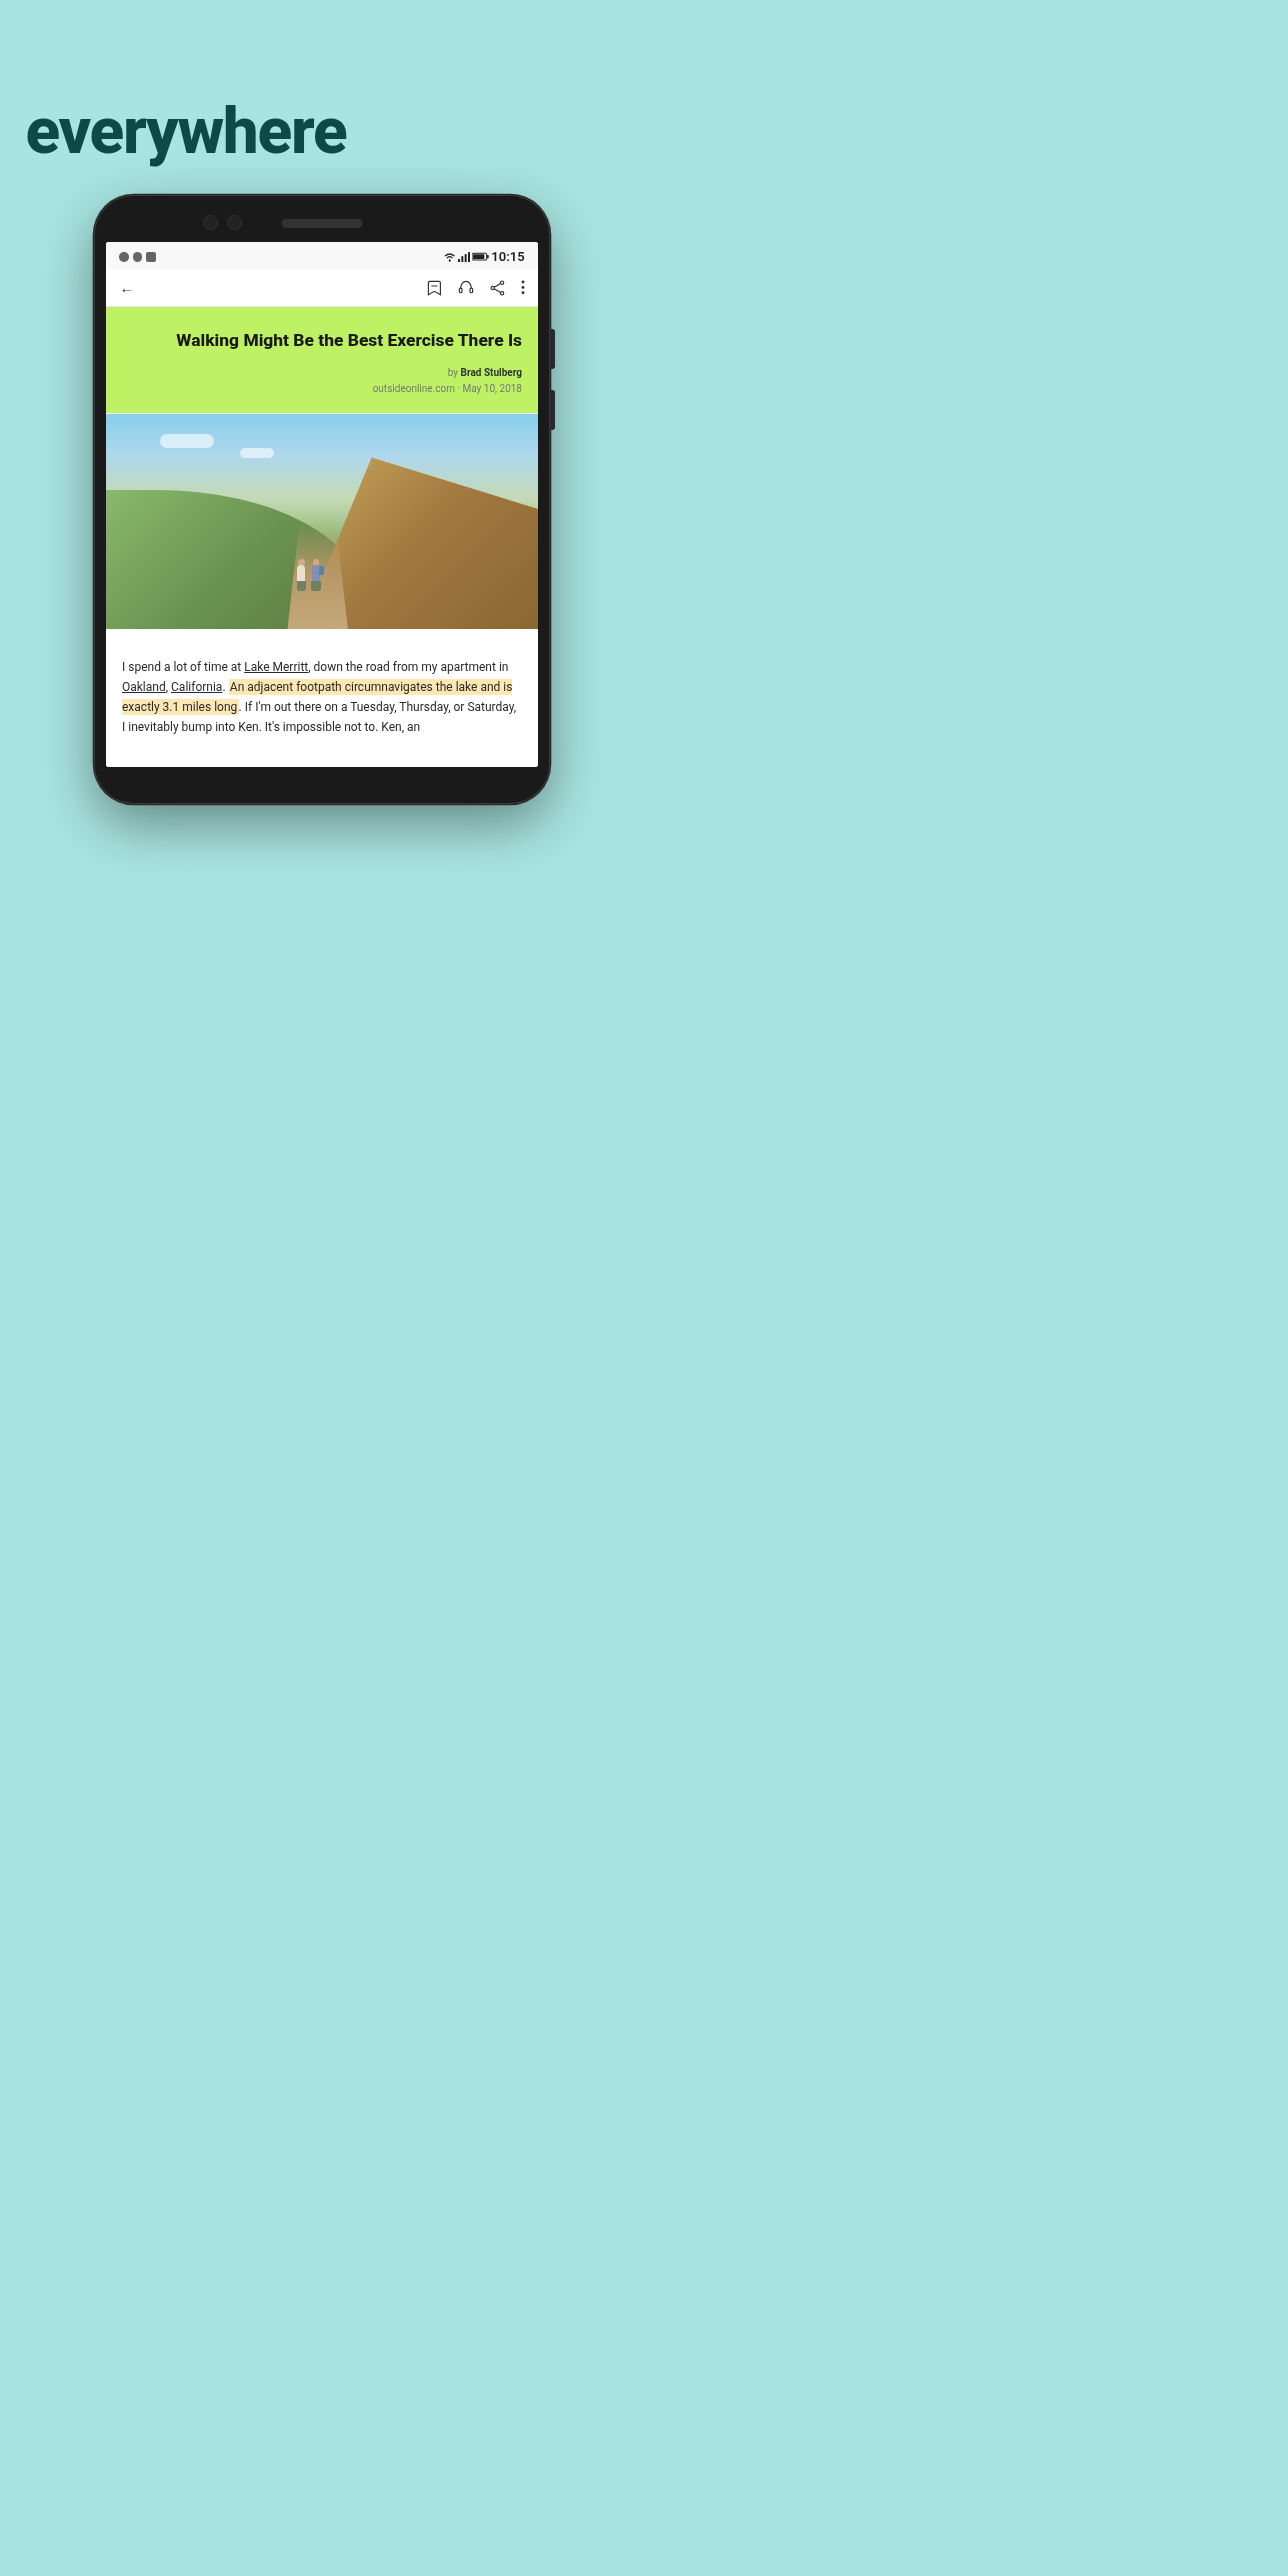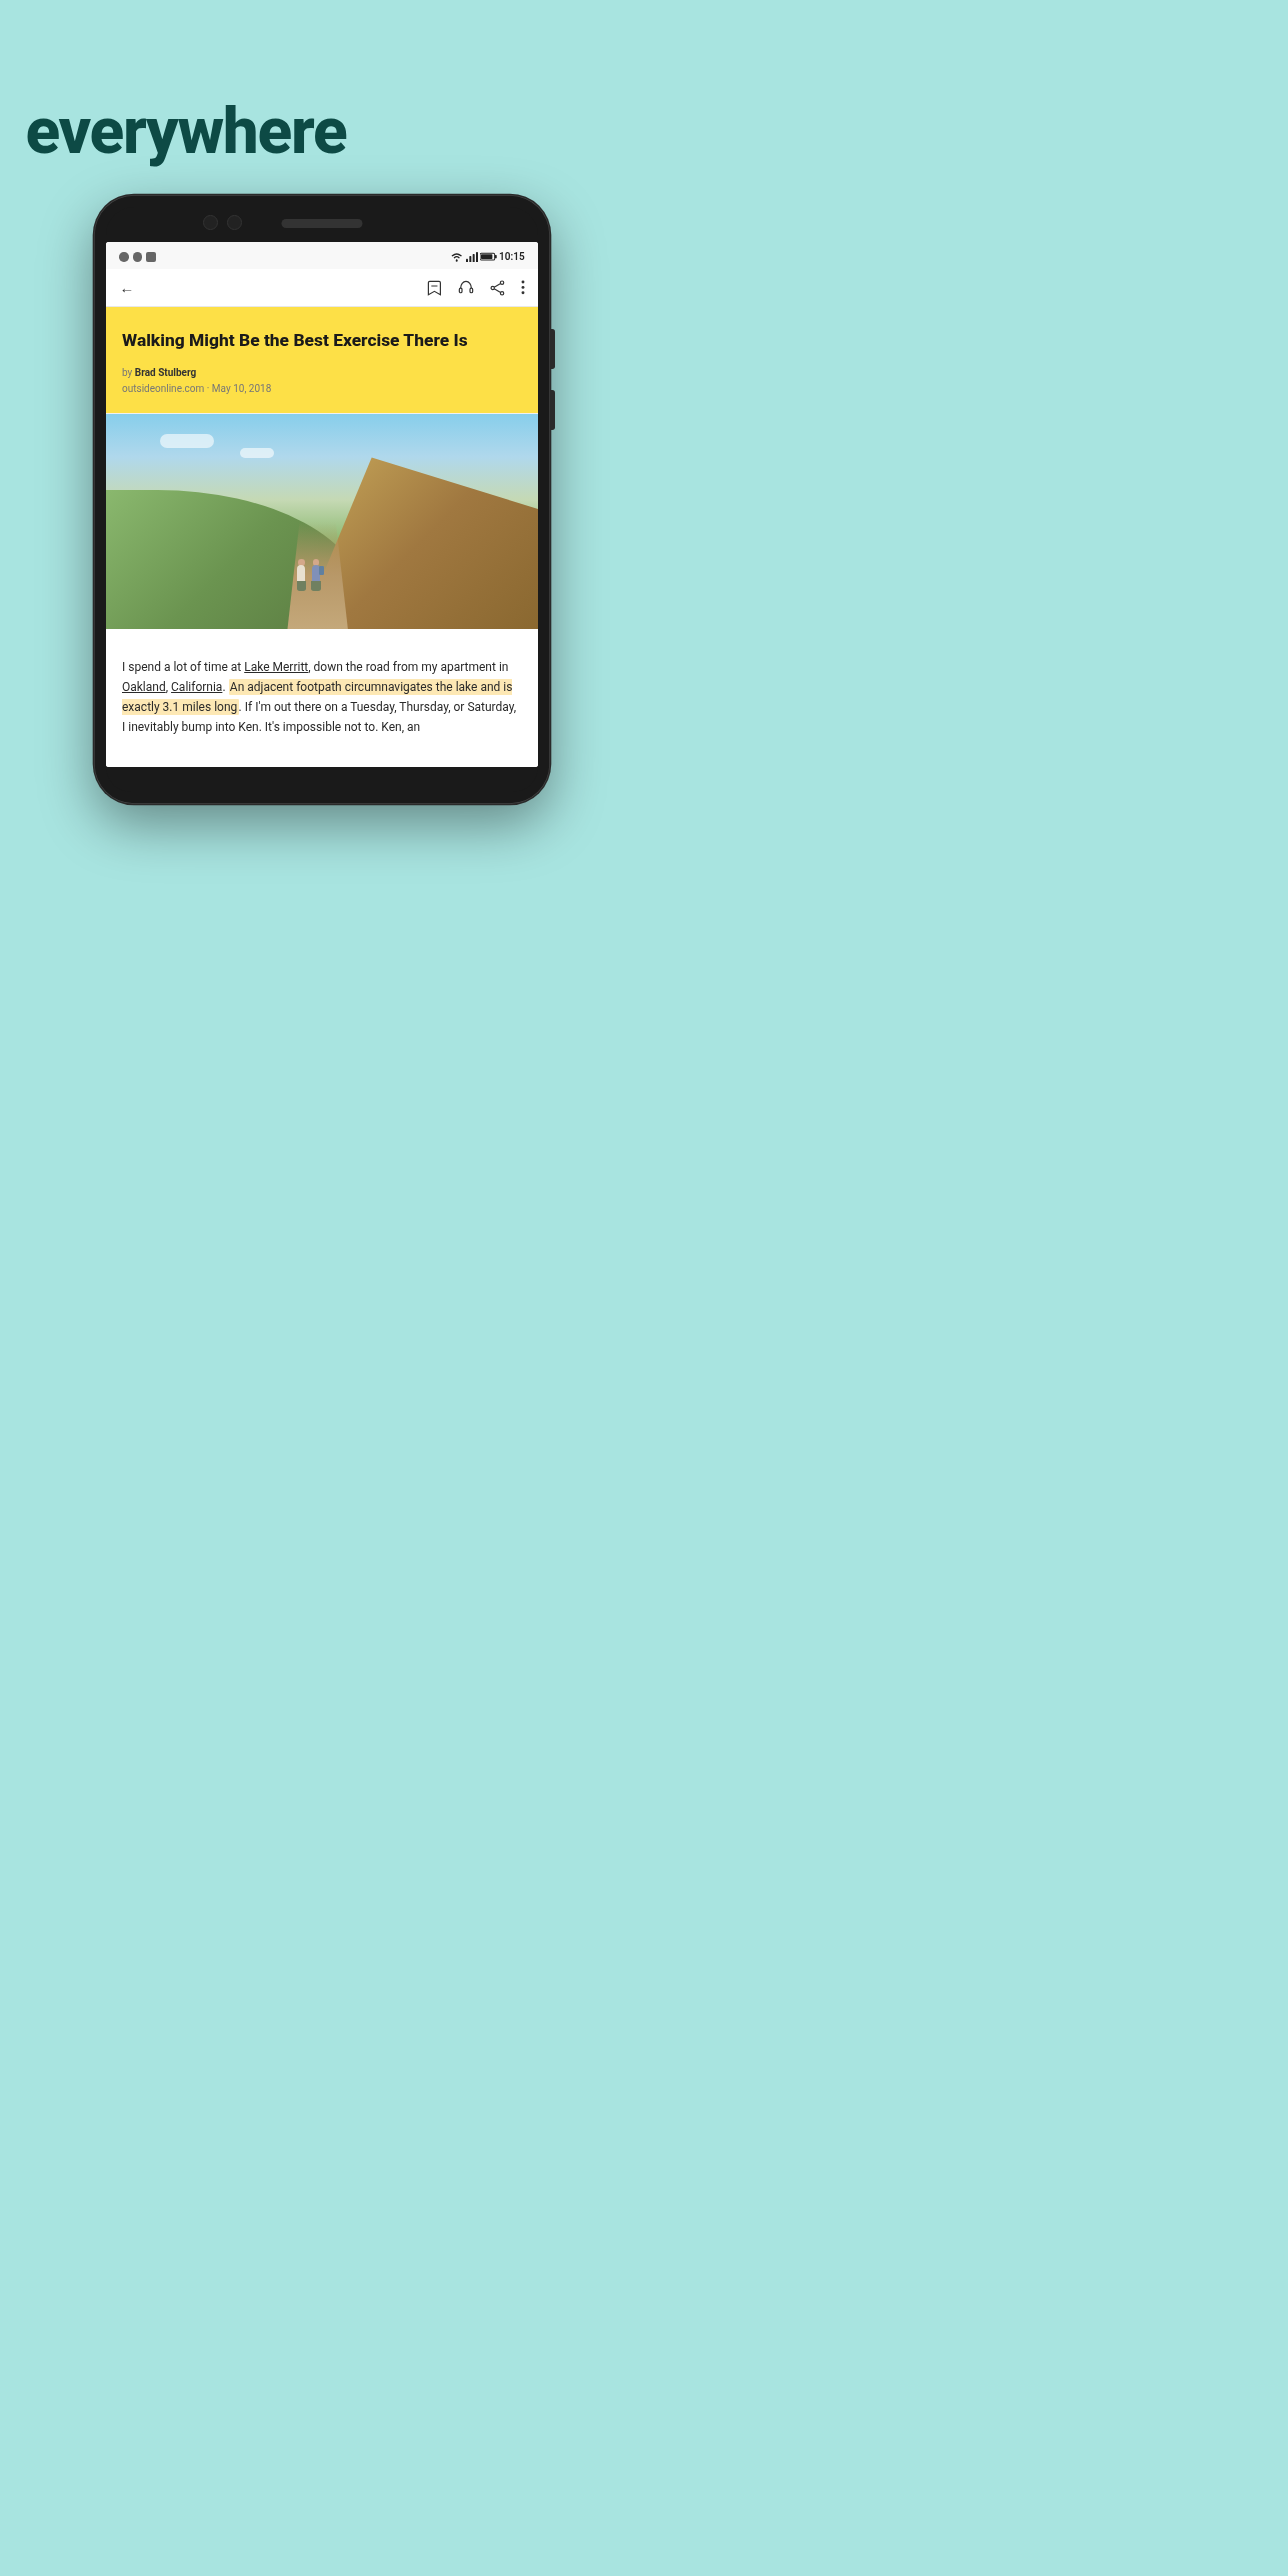--- a/index.html
+++ b/index.html
@@ -147,21 +147,21 @@
     }
 
     .dot.square {
       border-radius: 2px;
     }
 
     .status-right {
       display: flex;
       align-items: center;
       gap: 2px;
-      font-size: 10px;
+      font-size: 13px;
       font-weight: 600;
       color: #222;
     }
 
     
     .toolbar {
       background: #ffffff;
       border-bottom: 0.7px solid #e8e8e8;
       display: flex;
       align-items: center;
@@ -182,23 +182,23 @@
     }
 
     .back-icon {
       font-size: 14.8px;
       color: #333;
       font-weight: 300;
     }
 
     
     .article-header {
-      background: #fde047;
+      background: #bef264;
       padding: 21.5px 16px 16px;
-      text-align: left;
+      text-align: right;
       border-bottom: 0.7px solid #f0f0f0;
     }
 
     .article-title {
       font-size: 17.4px;
       font-weight: 800;
       color: #1a1a1a;
       line-height: 1.35;
       margin-bottom: 13.4px;
     }

